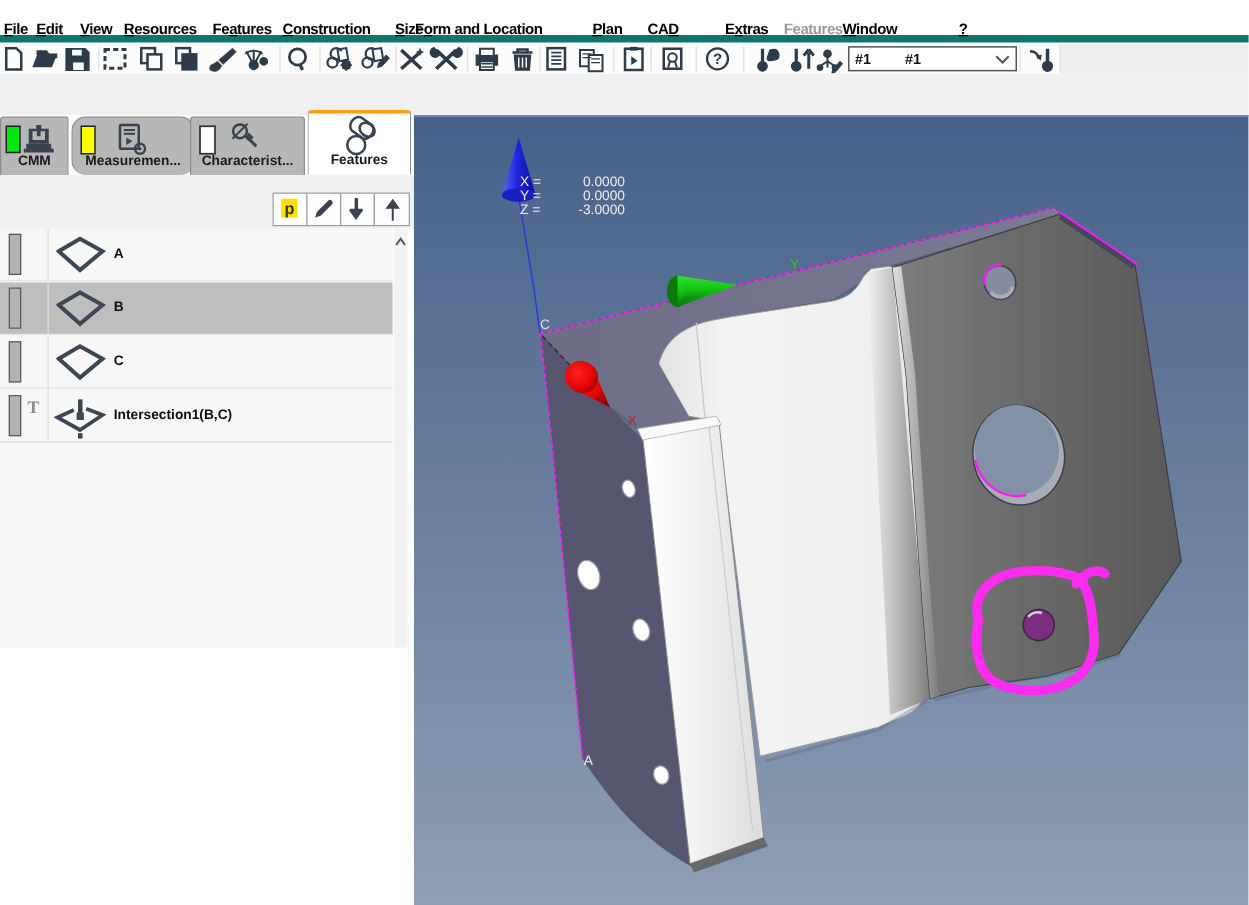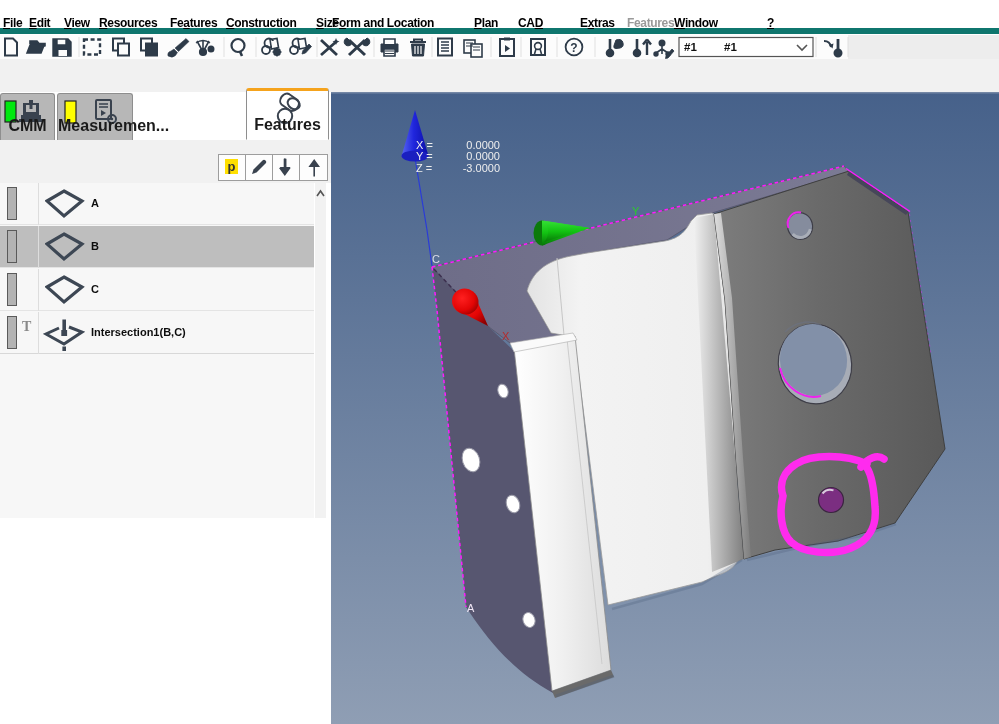--- a/index.html
+++ b/index.html
@@ -18,21 +18,21 @@
 #menubar span.dis { color:#9a9a9a; }
 
 #toolbar { left:0; top:35px; width:999px; height:24px; background:#fcfcfc; }
 
 #strip { left:0; top:59px; width:999px; height:33px; background:#f1f1f1; }
 
 #panel { left:0; top:92px; width:331px; height:632px; background:#ffffff; }
 .tab { position:absolute; top:1px; height:47px; background:#b7b7b7;
   border:1px solid #8e8e8e; border-bottom:none; border-radius:3px 3px 0 0; }
 .tab .lbl { position:absolute; bottom:5px; width:100%; text-align:center;
-  font-weight:bold; font-size:16px; color:#1a1a1a; }
+  font-weight:bold; font-size:11px; color:#1a1a1a; }
 #tabFeat { background:#ffffff; border-top:3px solid #f5a31d; top:-4px; height:52px; border-bottom:1px solid #fff; z-index:3;}
 #tabrow { position:absolute; left:0; top:48px; width:331px; height:43px; background:#f1f1f1; }
 .btn { position:absolute; top:62px; width:28px; height:27px; background:#fdfdfd;
   border:1px solid #9d9d9d; }
 #list { position:absolute; left:0; top:91px; width:314px; height:335px; background:#f7f7f7; }
 .row { position:absolute; left:0; width:314px; height:42px; background:#f7f7f7; border-bottom:1px solid #e4e4e4;}
 .row.sel { background:#bebebe; }
 .handle { position:absolute; left:7px; top:4px; width:10px; height:33px;
   background:#b3b3b3; border:1px solid #5a5a5a; }
 .vline { position:absolute; left:38px; top:0; width:1px; height:42px; background:#dddddd; }
@@ -184,32 +184,44 @@
       <svg width="53" height="44" style="position:absolute;left:0;top:2px">
         <rect x="4" y="5" width="11" height="21" fill="#00e80f" stroke="#222" stroke-width="1.2"></rect>
         <g fill="#39424e">
             <path d="M22 7 h6 v-3 h4 v3 h6 v12 h-16 z M25 9 v7 h10 v-7 h-3.5 v4 h-3 v-4 z" fill-rule="evenodd"></path>
             <rect x="20" y="19" width="20" height="6"></rect>
             <rect x="18" y="23" width="24" height="3"></rect>
           </g>
       </svg>
       <div class="lbl">CMM</div>
     </div>
-    <div class="tab" style="left:57px; width:76px;">
+    <div class="tab" style="left:57px; width:99px;border-radius:12px;">
       <svg width="91" height="44" style="position:absolute;left:0;top:2px">
         <rect x="7" y="5" width="11" height="22" fill="#ffff00" stroke="#222" stroke-width="1.2"></rect>
         <g fill="none" stroke="#39424e" stroke-width="2">
             <rect x="38" y="4" width="15" height="19" rx="1"></rect>
             <path d="M41 8 h9 M41 11 h9" stroke-width="1.5"></path>
             <path d="M43 14 l5 3 -5 3 z" fill="#39424e" stroke="none"></path>
           </g>
         <circle cx="54" cy="23" r="4" fill="none" stroke="#39424e" stroke-width="2"></circle>
           <circle cx="54" cy="23" r="1.2" fill="#39424e"></circle>
       </svg>
       <div class="lbl">Measuremen...</div>
+    </div>
+    <div class="tab" style="left:152px; width:92px;">
+      <svg width="90" height="44" style="position:absolute;left:0;top:2px">
+        <rect x="7" y="5" width="12" height="22" fill="#fdfdfd" stroke="#333" stroke-width="1.4"></rect>
+        <g stroke="#39424e" fill="none">
+            <circle cx="39" cy="9" r="5.5" stroke-width="2"></circle>
+            <path d="M33 15 L45 3" stroke-width="1.6"></path>
+            <path d="M44 13 l8 8" stroke-width="2.5"></path>
+            <path d="M46 10 l4 4 -4 3 -3 -3 z" fill="#39424e" stroke="none"></path>
+          </g>
+      </svg>
+      <div class="lbl">Characterist...</div>
     </div>
     <div class="tab" id="tabFeat" style="left:246px; width:83px;">
       <svg width="81" height="44" style="position:absolute;left:0;top:0px">
         <g fill="none" stroke="#39424e" stroke-width="2">
           <path d="M34.5 13.5 a5 6.5 35 0 1 7.5 -10.5 l8.5 6 a5 6.5 35 0 1 -7.5 10.5 z"></path>
           <ellipse cx="46.7" cy="12.8" rx="5" ry="6.5" transform="rotate(-55 46.7 12.8)"></ellipse>
           <circle cx="38" cy="25" r="7.2" fill="#ffffff"></circle>
         </g>
       </svg>
       <div class="lbl">Features</div>

